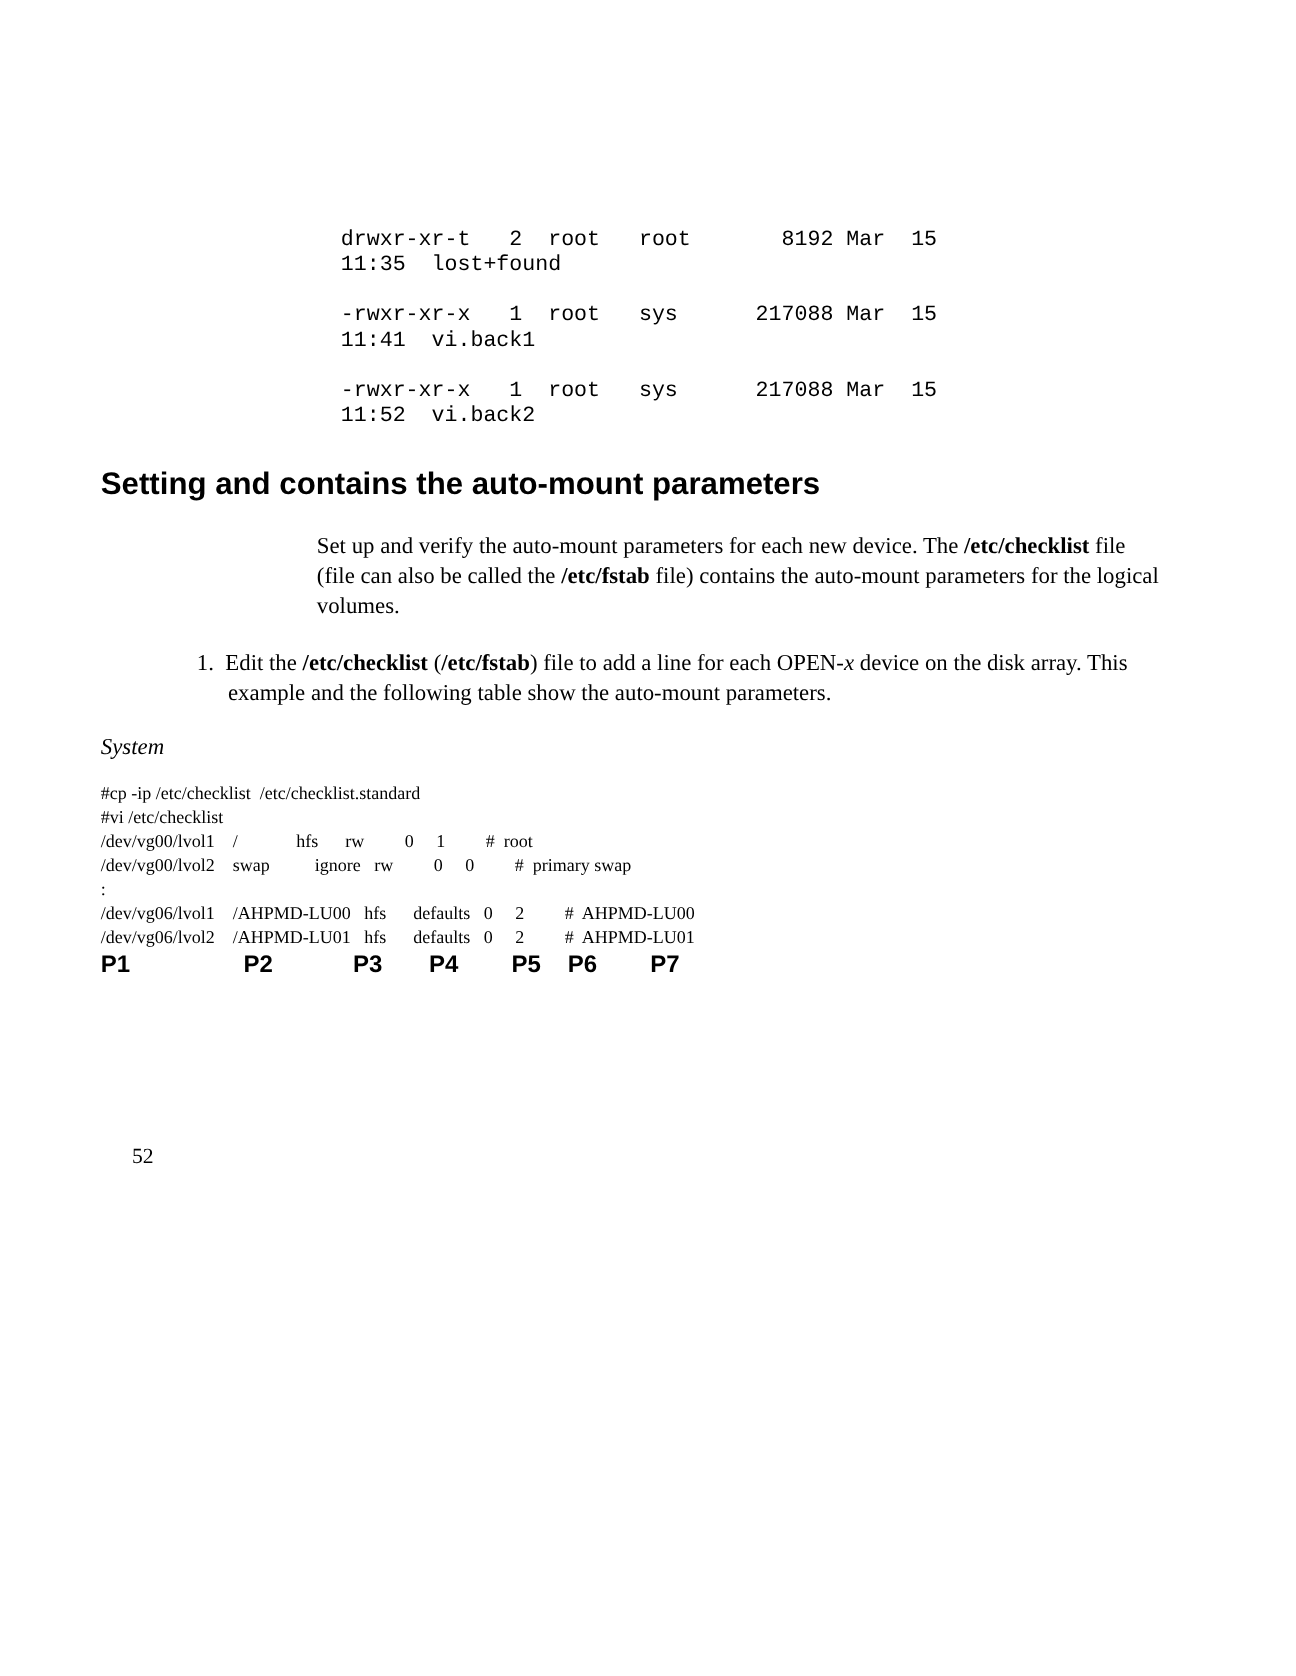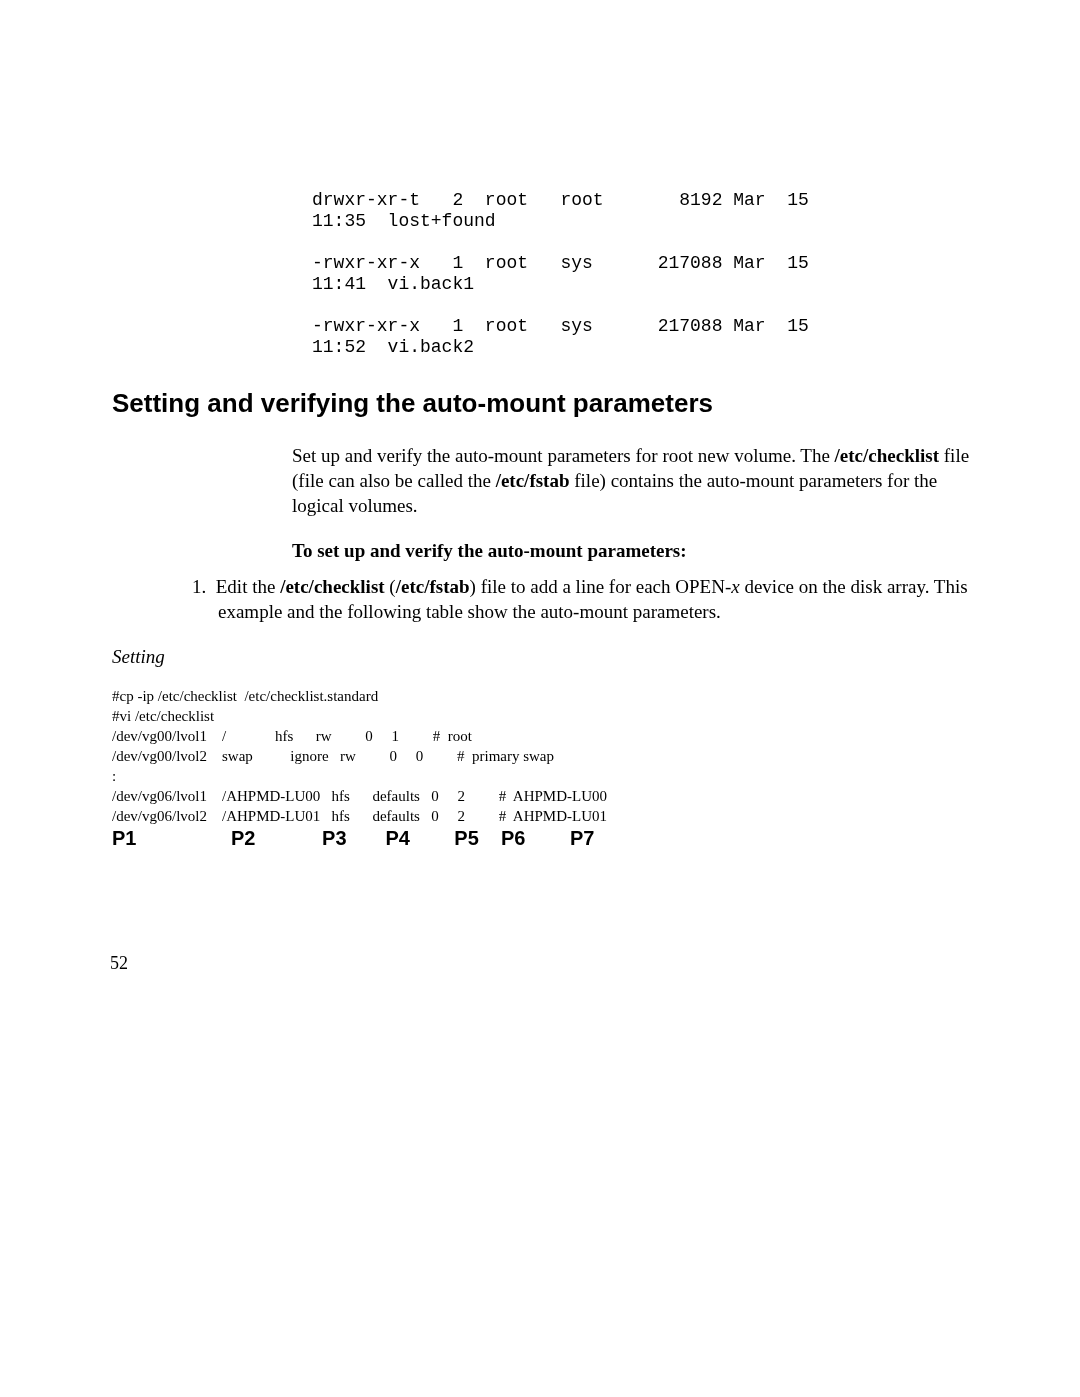--- a/index.html
+++ b/index.html
@@ -6,21 +6,21 @@
     margin: 0;
     padding: 0;
     background: #ffffff;
     font-family: Georgia, 'Times New Roman', serif;
     color: #000;
   }
   .page {
     width: 1080px;
     height: 1060px;
     box-sizing: border-box;
-    padding: 190px 110px 0 112px;
+    padding: 190px 110px 0 84px;
     position: relative;
   }
   .codeblock {
     font-family: "Courier New", Courier, monospace;
     white-space: pre;
     font-size: 18px;
     line-height: 21px;
     margin-left: 200px;
     margin-bottom: 30px;
   }
@@ -98,33 +98,32 @@
 
   <div class="codeblock">drwxr-xr-t   2  root   root       8192 Mar  15
 11:35  lost+found
 
 -rwxr-xr-x   1  root   sys      217088 Mar  15
 11:41  vi.back1
 
 -rwxr-xr-x   1  root   sys      217088 Mar  15
 11:52  vi.back2</div>
 
-  <div class="heading">Setting and verifying the auto-mount parameters</div>
+  <div class="heading">Setting and contains the auto-mount parameters</div>
 
   <div class="body-para">
-    <span>Set up and verify the auto-mount parameters for root new volume. The </span><span class="bold">/etc/checklist</span><span> file (file can also be called the </span><span class="bold">/etc/fstab</span><span> file) contains the auto-mount parameters for the logical volumes.</span>
+    <span>Set up and verify the auto-mount parameters for each new device. The </span><span class="bold">/etc/checklist</span><span> file (file can also be called the </span><span class="bold">/etc/fstab</span><span> file) contains the auto-mount parameters for the logical volumes.</span>
   </div>
 
-  <div class="subhead">To set up and verify the auto-mount parameters:</div>
 
   <div class="list-item">
     <span>1.</span>&nbsp;&nbsp;<span>Edit the </span><span class="bold">/etc/checklist</span><span> (</span><span class="bold">/etc/fstab</span><span>) file to add a line for each OPEN-</span><span class="italic">x</span><span> device on the disk array. This example and the following table show the auto-mount parameters.</span>
   </div>
 
-  <div class="example-label">Setting</div>
+  <div class="example-label">System</div>
 
   <div class="listing">#cp -ip /etc/checklist  /etc/checklist.standard
 #vi /etc/checklist
 /dev/vg00/lvol1    /             hfs      rw         0     1         #  root
 /dev/vg00/lvol2    swap          ignore   rw         0     0         #  primary swap
 :
 /dev/vg06/lvol1    /AHPMD-LU00   hfs      defaults   0     2         #  AHPMD-LU00
 /dev/vg06/lvol2    /AHPMD-LU01   hfs      defaults   0     2         #  AHPMD-LU01</div>
   <div class="param-legend">P1                 P2            P3       P4        P5    P6        P7</div>
 

